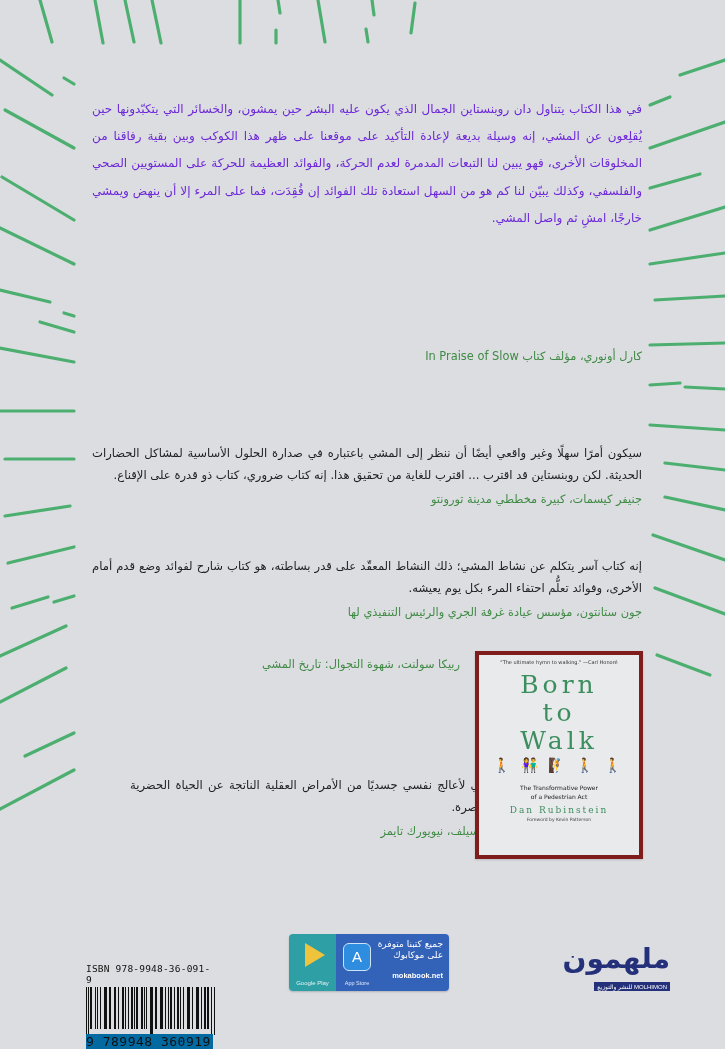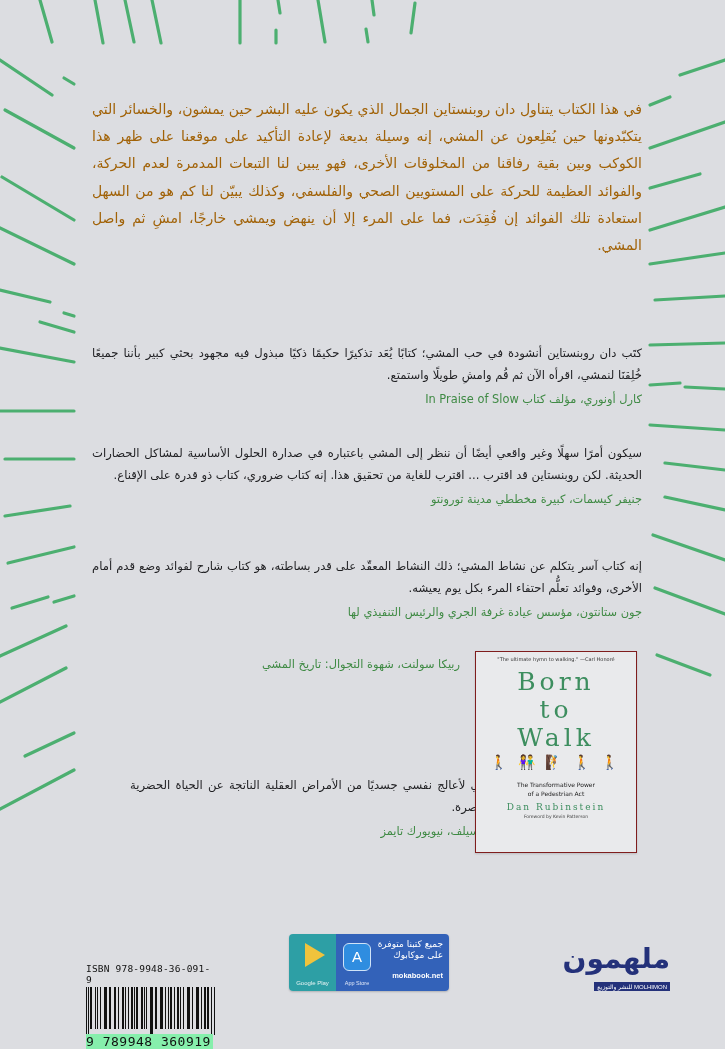--- a/index.html
+++ b/index.html
@@ -7,57 +7,57 @@
     width: 725px; height: 1049px; overflow: hidden;
     background: #dcdde1;
     font-family: "DejaVu Sans", sans-serif;
     position: relative;
     color: #1f1f22;
   }
   #rays { position: absolute; left: 0; top: 0; width: 725px; height: 1049px; z-index: 0; }
   .cover-text { position: absolute; z-index: 1; direction: rtl; text-align: justify; text-align-last: right; }
   .synopsis {
     left: 92px; top: 96px; width: 550px;
-    font-size: 14px; line-height: 27.2px; color: #a16207;
+    font-size: 12px; line-height: 27.2px; color: #6d28d9;
   }
   .quote {
     left: 92px; width: 550px;
     font-size: 11.6px; line-height: 21.5px; color: #1f1f22;
   }
   .quote .attr {
     display: block; margin-top: 3px; color: #3f8a44; font-size: 11.4px;
     text-align: right; text-align-last: right;
   }
   .quote.narrow { left: 90px; width: 370px; }
   #q1 { top: 343px; }
   #q2 { top: 443px; }
   #q3 { top: 556px; }
   #q4 { top: 651px; }
   #q5 { top: 775px; margin-left: 40px; }
 
   
   .book {
     position: absolute; z-index: 1; left: 475px; top: 651px; width: 160px; height: 200px;
-    background: #e9eaec; border: 1px solid #7f1d1d; box-shadow: 0 1px 2px rgba(0,0,0,0.15);
+    background: #e9eaec; border: 4px solid #7f1d1d; box-shadow: 0 1px 2px rgba(0,0,0,0.15);
     text-align: center; font-family: "DejaVu Serif", serif;
   }
   .book .blurb { font-size: 5px; color: #333; margin-top: 4px; font-family: "DejaVu Sans", sans-serif; }
   .book .title { color: #3d8e5f; font-size: 25px; line-height: 28px; letter-spacing: 4px; margin-top: 6px; }
   .book .figures { font-size: 14px; letter-spacing: 3px; margin-top: 2px; color: #111; }
   .book .subtitle { font-family: "DejaVu Sans", sans-serif; font-size: 6px; line-height: 9px; margin-top: 10px; color: #222; }
   .book .author { color: #3d8e5f; font-size: 9px; letter-spacing: 2px; margin-top: 4px; }
   .book .foreword { font-family: "DejaVu Sans", sans-serif; font-size: 4.5px; color: #444; margin-top: 2px; }
 
   
   .isbn-block { position: absolute; z-index: 1; left: 86px; top: 963px; width: 130px; }
   .isbn-text { font-family: "DejaVu Sans Mono", monospace; font-size: 9.5px; color: #111; letter-spacing: 0.2px; }
   .barcode { display: flex; align-items: flex-start; height: 44px; margin-top: 2px; }
   .barcode span { display: block; background: #111; height: 42px; margin-right: 1px; }
   .barcode span.long { height: 48px; }
-  .barcode-digits { font-family: "DejaVu Sans Mono", monospace; font-size: 13px; color: #111; margin-top: -5px; background: #86efac; display: inline-block; padding-right: 2px; letter-spacing: 0.5px; }
+  .barcode-digits { font-family: "DejaVu Sans Mono", monospace; font-size: 13px; color: #111; margin-top: -5px; background: #0369a1; display: inline-block; padding-right: 2px; letter-spacing: 0.5px; }
 
   
   .store-badge {
     position: absolute; z-index: 1; left: 289px; top: 934px; width: 160px; height: 57px;
     border-radius: 4px; overflow: hidden; display: flex; box-shadow: 0 1px 2px rgba(0,0,0,0.2);
   }
   .gp { width: 47px; background: #2d9fa5; position: relative; }
   .as { flex: 1; background: #3362b9; position: relative; color: #fff; }
   .gp-tri { position: absolute; left: 16px; top: 9px; width: 0; height: 0; border-top: 12px solid transparent; border-bottom: 12px solid transparent; border-left: 20px solid #f0c33c; }
   .gp-label { position: absolute; bottom: 5px; left: 0; right: 0; text-align: center; font-size: 6px; color: #e6f3f3; font-family: "Liberation Sans", sans-serif; }
@@ -119,21 +119,20 @@
     <line x1="665" y1="463" x2="725" y2="470" stroke="#4caf70" stroke-width="3.2" stroke-linecap="round"></line>
     <line x1="665" y1="497" x2="725" y2="510" stroke="#4caf70" stroke-width="3.2" stroke-linecap="round"></line>
     <line x1="653" y1="535" x2="725" y2="560" stroke="#4caf70" stroke-width="3.2" stroke-linecap="round"></line>
     <line x1="655" y1="588" x2="725" y2="614" stroke="#4caf70" stroke-width="3.2" stroke-linecap="round"></line>
     <line x1="657" y1="655" x2="710" y2="675" stroke="#4caf70" stroke-width="3.2" stroke-linecap="round"></line>
   </svg>
 
 <div class="cover-text synopsis">في هذا الكتاب يتناول دان روبنستاين الجمال الذي يكون عليه البشر حين يمشون، والخسائر التي يتكبّدونها حين يُقلِعون عن المشي، إنه وسيلة بديعة لإعادة التأكيد على موقعنا على ظهر هذا الكوكب وبين بقية رفاقنا من المخلوقات الأخرى، فهو يبين لنا التبعات المدمرة لعدم الحركة، والفوائد العظيمة للحركة على المستويين الصحي والفلسفي، وكذلك يبيّن لنا كم هو من السهل استعادة تلك الفوائد إن فُقِدَت، فما على المرء إلا أن ينهض ويمشي خارجًا، امشِ ثم واصل المشي.</div>
 
 <div class="cover-text quote" id="q1">
-  <span>كتَب دان روبنستاين أنشودة في حب المشي؛ كتابًا يُعَد تذكيرًا حكيمًا ذكيًا مبذول فيه مجهود بحثي كبير بأننا جميعًا خُلِقنَا لنمشي، اقرأه الآن ثم قُم وامشِ طويلًا واستمتع.</span>
   <span class="attr">كارل أونوري، مؤلف كتاب In Praise of Slow</span>
 </div>
 <div class="cover-text quote" id="q2">
   <span>سيكون أمرًا سهلًا وغير واقعي أيضًا أن ننظر إلى المشي باعتباره في صدارة الحلول الأساسية لمشاكل الحضارات الحديثة. لكن روبنستاين قد اقترب ... اقترب للغاية من تحقيق هذا. إنه كتاب ضروري، كتاب ذو قدرة على الإقناع.</span>
   <span class="attr">جنيفر كيسمات، كبيرة مخططي مدينة تورونتو</span>
 </div>
 <div class="cover-text quote" id="q3">
   <span>إنه كتاب آسر يتكلم عن نشاط المشي؛ ذلك النشاط المعقّد على قدر بساطته، هو كتاب شارح لفوائد وضع قدم أمام الأخرى، وفوائد تعلُّم احتفاء المرء بكل يوم يعيشه.</span>
   <span class="attr">جون ستانتون، مؤسس عيادة غرفة الجري والرئيس التنفيذي لها</span>
 </div>

